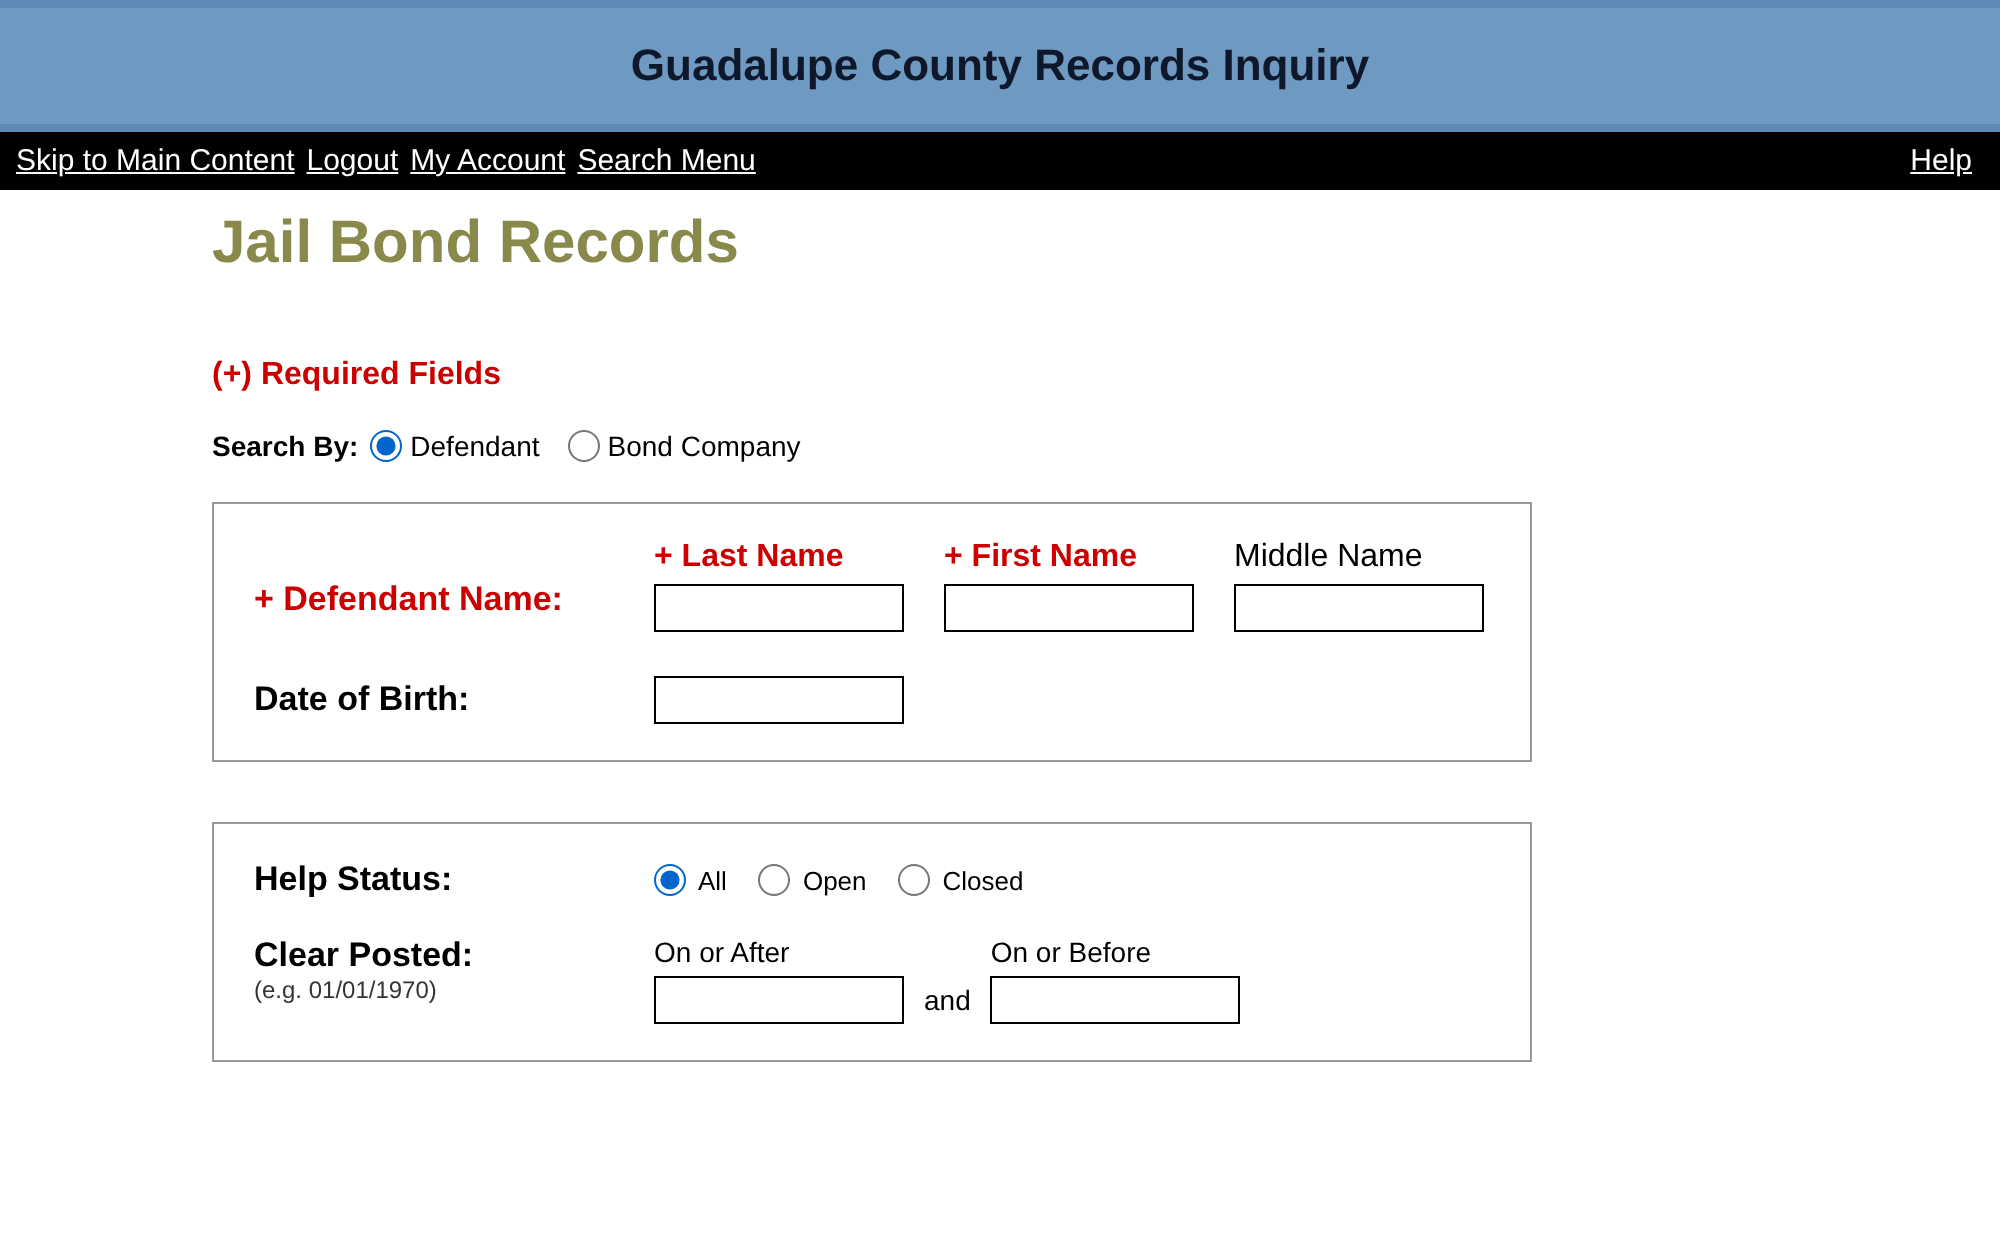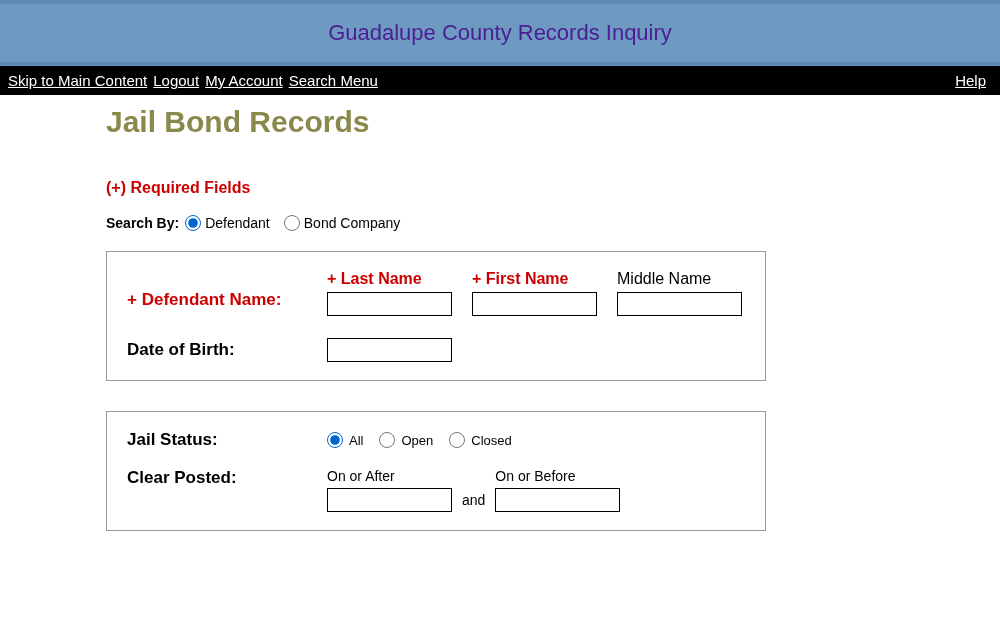--- a/index.html
+++ b/index.html
@@ -7,22 +7,22 @@
     
     .header-band {
       background: #6e99c1;
       padding: 16px 0;
       border-top: 4px solid #5c8ab5;
       border-bottom: 4px solid #5c8ab5;
     }
     .header-title {
       text-align: center;
       font-size: 22px;
-      font-weight: normal;
-      color: #4c1d95;
+      font-weight: bold;
+      color: #0f172a;
     }
     
     .nav-bar {
       background: #000;
       padding: 6px 8px;
       display: flex;
       justify-content: space-between;
       align-items: center;
     }
     .nav-left { display: flex; gap: 0; justify-content: space-between; }
@@ -194,34 +194,35 @@
       <div class="name-label-cell">
         <span class="row-label">Date of Birth:</span>
       </div>
       <input type="text" value="" style="">
     </div>
   </div>
 
   <div class="form-box">
     <div class="status-row">
       <div class="status-label-cell">
-        <span class="row-label">Jail Status:</span>
+        <span class="row-label">Help Status:</span>
       </div>
       <div class="status-radios">
         <input type="radio" name="bondstatus" checked="" style="">
         <label>All</label>
         <input type="radio" name="bondstatus" style="">
         <label>Open</label>
         <input type="radio" name="bondstatus" style="">
         <label>Closed</label>
       </div>
     </div>
     <div class="date-posted-row">
       <div class="date-label-cell">
         <div class="row-label">Clear Posted:</div>
+        <div class="date-label-hint">(e.g. 01/01/1970)</div>
       </div>
       <div class="date-fields">
         <div class="date-col">
           <span class="date-col-label">On or After</span>
           <input type="text" value="" style="">
         </div>
         <span class="and-word">and</span>
         <div class="date-col">
           <span class="date-col-label">On or Before</span>
           <input type="text" value="" style="">

